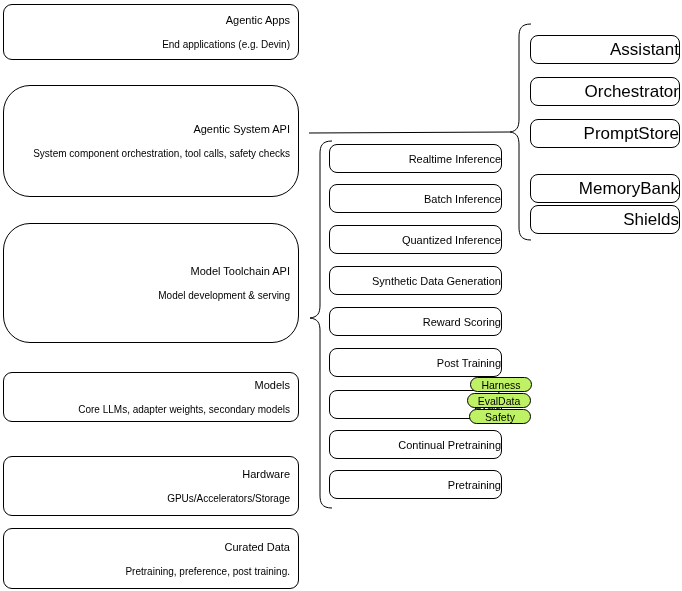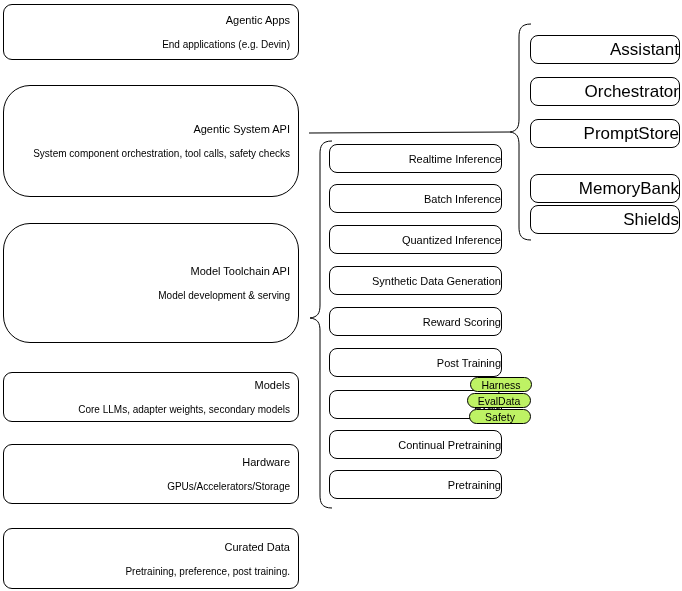--- a/index.html
+++ b/index.html
@@ -73,21 +73,21 @@
   <div class="node lbox big" style="top:223px; height:120px;">
     <div class="title">Model Toolchain API</div>
     <div class="subtitle">Model development &amp; serving</div>
   </div>
 
   <div class="node lbox" style="top:372px; height:50px;">
     <div class="title">Models</div>
     <div class="subtitle">Core LLMs, adapter weights, secondary models</div>
   </div>
 
-  <div class="node lbox" style="top:444px; height:60px;">
+  <div class="node lbox" style="top:456px; height:60px;">
     <div class="title">Hardware</div>
     <div class="subtitle">GPUs/Accelerators/Storage</div>
   </div>
 
   <div class="node lbox" style="top:528px; height:61px;">
     <div class="title">Curated Data</div>
     <div class="subtitle">Pretraining, preference, post training.</div>
   </div>
 
   <div class="node mbox" style="top:144px;">

